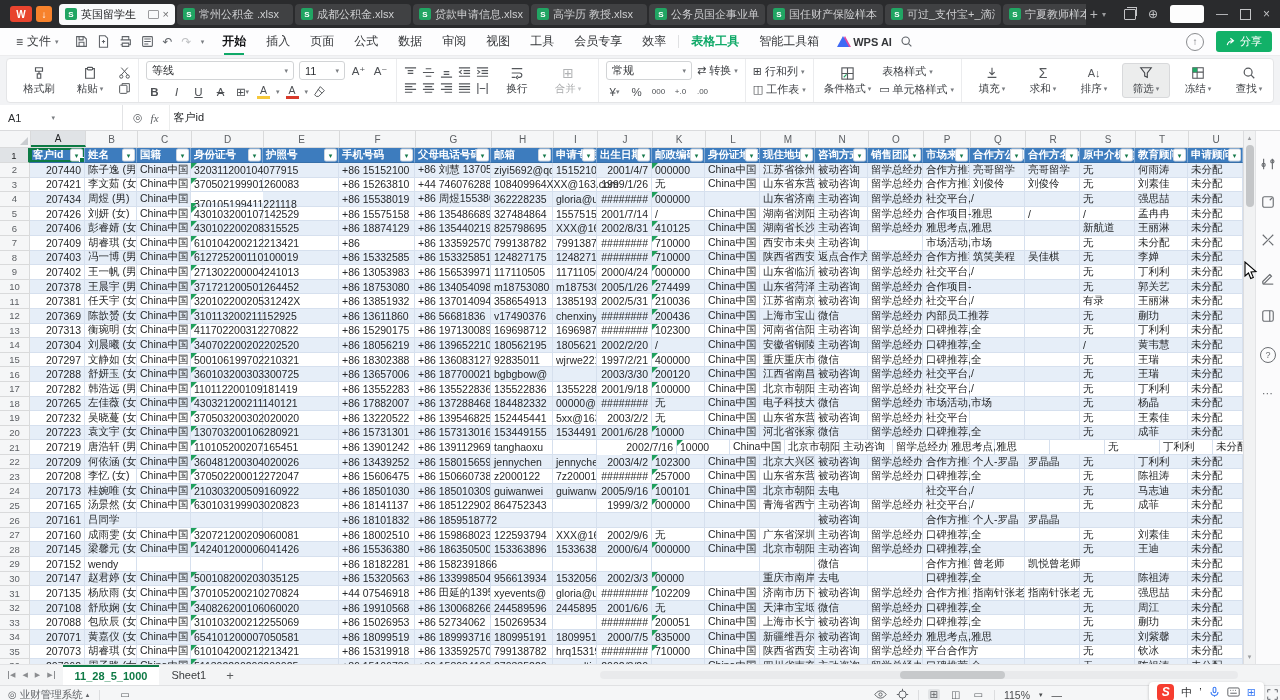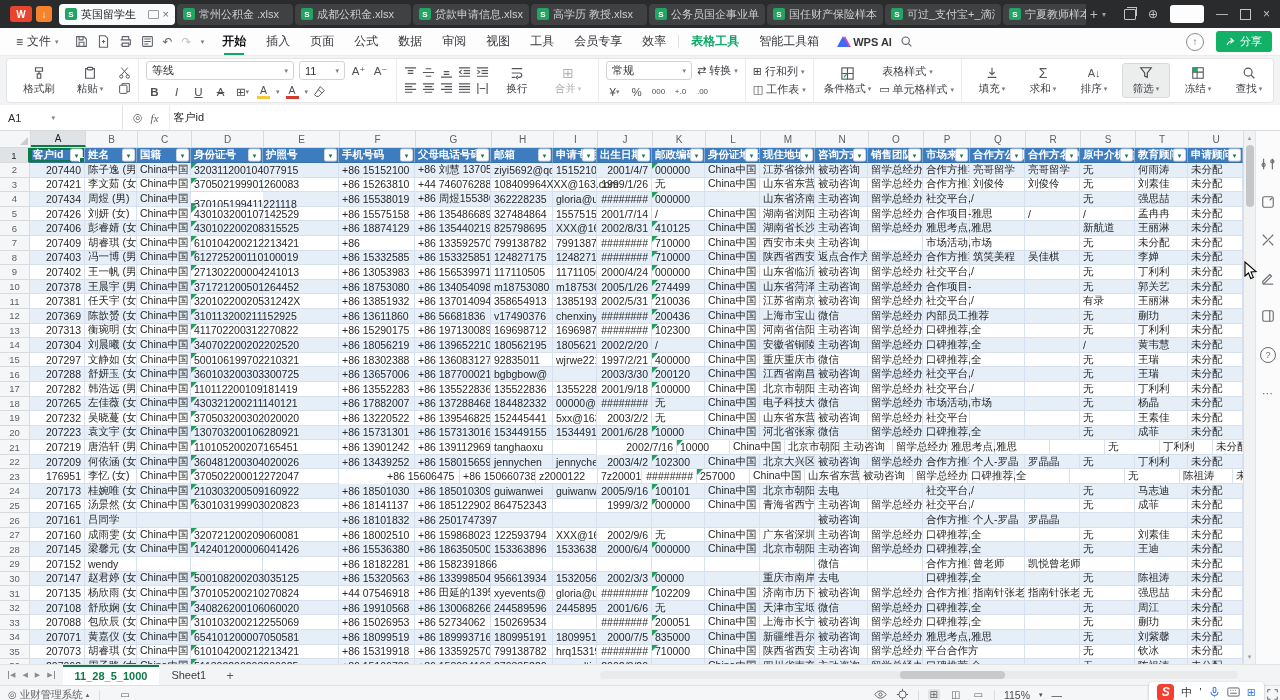--- a/index.html
+++ b/index.html
@@ -2024,35 +2024,35 @@
           <div class="cell" style="width: 53px;">
             <span class="tx">丁利利</span>
           </div>
           <div class="cell" style="width: 55px;">
             <span class="tx">未分配</span>
           </div>
         </div>
         <div class="grow">
           <div class="rh">23</div>
           <div class="cell num" style="width: 55px;">
-            <span class="tx">176951</span>
+            <span class="tx">207208</span>
           </div>
           <div class="cell" style="width: 52px;">
             <span class="tx">李忆 (女)</span>
           </div>
           <div class="cell" style="width: 54px;">
             <span class="tx">China中国</span>
           </div>
           <div class="cell tri ovf" style="width: 72px;">
             <span class="tx">370502200012272047</span>
           </div>
           <div class="cell" style="width: 76px;">
             <span class="tx"></span>
           </div>
-          <div class="cell" style="width: 76px; margin-left: 45px;">
+          <div class="cell" style="width: 76px;">
             <span class="tx">+86 15606475</span>
           </div>
           <div class="cell" style="width: 76px;">
             <span class="tx">+86 1506607386</span>
           </div>
           <div class="cell" style="width: 62px;">
             <span class="tx">z2000122</span>
           </div>
           <div class="cell" style="width: 44px;">
             <span class="tx">7z2000122</span>
@@ -2240,21 +2240,21 @@
           <div class="cell" style="width: 72px;">
             <span class="tx"></span>
           </div>
           <div class="cell" style="width: 76px;">
             <span class="tx"></span>
           </div>
           <div class="cell" style="width: 76px;">
             <span class="tx">+86 18101832</span>
           </div>
           <div class="cell ovf" style="width: 76px;">
-            <span class="tx">+86 2501747397</span>
+            <span class="tx">+86 1859518772</span>
           </div>
           <div class="cell" style="width: 62px;">
             <span class="tx"></span>
           </div>
           <div class="cell" style="width: 44px;">
             <span class="tx"></span>
           </div>
           <div class="cell num" style="width: 55px;">
             <span class="tx"></span>
           </div>

